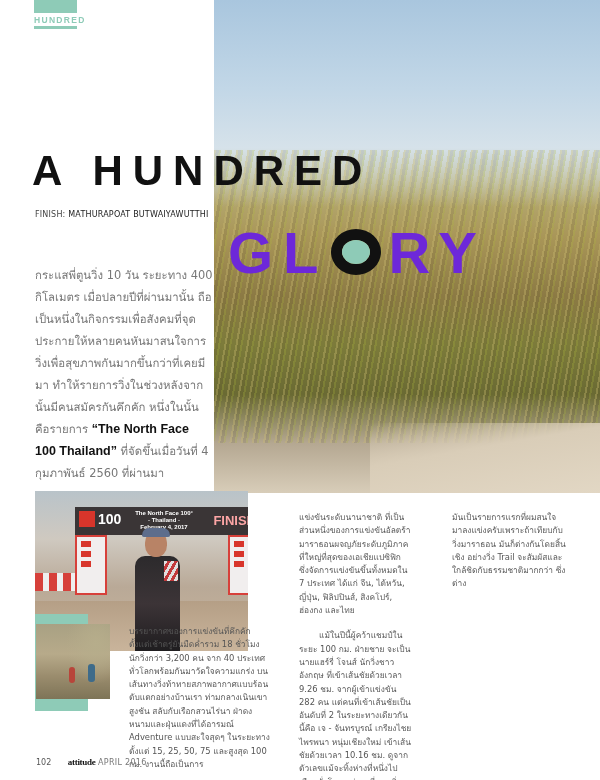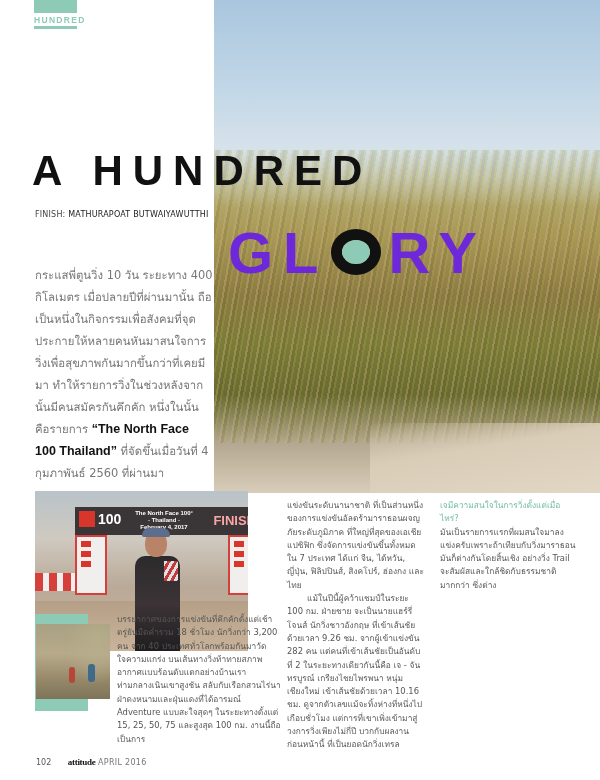--- a/index.html
+++ b/index.html
@@ -68,21 +68,21 @@
   
   .mint-block { position: absolute; left: 35px; top: 614px; width: 53px; height: 97px; background: #8ecbb7; }
   .trail-photo { position: absolute; left: 36px; top: 624px; width: 74px; height: 75px;
     background: radial-gradient(ellipse 30px 40px at 60px 20px, #b6ad8b 0%, rgba(0,0,0,0) 100%),
                 linear-gradient(180deg, #a8a183 0%, #b7aa8a 40%, #9a8c6d 70%, #7e7457 100%); }
   .trail-photo .r1 { position: absolute; left: 33px; top: 43px; width: 6px; height: 16px; background: #b8453a; border-radius: 3px; }
   .trail-photo .r2 { position: absolute; left: 52px; top: 40px; width: 7px; height: 18px; background: #3e6b8a; border-radius: 3px; }
 
   
   .col { position: absolute; font-size: 8.4px; line-height: 13.3px; color: #555; }
-  .col p { margin: 0; }
+  .col p { margin: 12px; }
   .col .indent { text-indent: 20px; }
   .col .q { color: #6fbba4; }
   .col1 { left: 117px; top: 613px; width: 165px; }
   .col2 { left: 287px; top: 499px; width: 137px; }
   .col3 { left: 440px; top: 499px; width: 138px; }
 
   
   .footer { position: absolute; left: 36px; top: 757px; font-size: 8px; color: #555; white-space: nowrap; }
   .footer .page-num { margin-right: 14px; }
   .footer .mag { font-family: Liberation Serif, serif; font-weight: 700; color: #111; font-size: 9px; letter-spacing: -0.3px; }
@@ -152,21 +152,20 @@
 </div>
 
 <div class="col col1">
   <p>บรรยากาศของการแข่งขันที่คึกคักตั้งแต่เช้าตรู่ยันมืดค่ำรวม 18 ชั่วโมง นักวิ่งกว่า 3,200 คน จาก 40 ประเทศทั่วโลกพร้อมกันมาวัดใจความแกร่ง บนเส้นทางวิ่งท้าทายสภาพอากาศแบบร้อนตับแตกอย่างบ้านเรา ท่ามกลางเนินเขาสูงชัน สลับกับเรือกสวนไร่นา ฝ่าดงหนามและฝุ่นแดงที่ได้อารมณ์ Adventure แบบสะใจสุดๆ ในระยะทางตั้งแต่ 15, 25, 50, 75 และสูงสุด 100 กม. งานนี้ถือเป็นการ</p>
 </div>
 <div class="col col2">
   <p>แข่งขันระดับนานาชาติ ที่เป็นส่วนหนึ่งของการแข่งขันอัลตร้ามาราธอนผจญภัยระดับภูมิภาค ที่ใหญ่ที่สุดของเอเชียแปซิฟิก ซึ่งจัดการแข่งขันขึ้นทั้งหมดใน 7 ประเทศ ได้แก่ จีน, ไต้หวัน, ญี่ปุ่น, ฟิลิปปินส์, สิงคโปร์, ฮ่องกง และไทย</p>
   <p class="indent">แม้ในปีนี้ผู้คว้าแชมป์ในระยะ 100 กม. ฝ่ายชาย จะเป็นนายแฮร์รี่ โจนส์ นักวิ่งชาวอังกฤษ ที่เข้าเส้นชัยด้วยเวลา 9.26 ชม. จากผู้เข้าแข่งขัน 282 คน แต่คนที่เข้าเส้นชัยเป็นอันดับที่ 2 ในระยะทางเดียวกันนี้คือ เจ - จันทรบูรณ์ เกรียงไชยไพรพนา หนุ่มเชียงใหม่ เข้าเส้นชัยด้วยเวลา 10.16 ชม. ดูจากตัวเลขแม้จะทิ้งห่างที่หนึ่งไปเกือบชั่วโมง แต่การที่เขาเพิ่งเข้ามาสู่วงการวิ่งเพียงไม่กี่ปี บวกกับผลงานก่อนหน้านี้ ที่เป็นยอดนักวิ่งเทรล</p>
 </div>
 <div class="col col3">
-  <p class="q">เจมีความสนใจในการวิ่งตั้งแต่เมื่อไหร่?</p>
   <p>มันเป็นรายการแรกที่ผมสนใจมาลงแข่งครับเพราะถ้าเทียบกับวิ่งมาราธอน มันก็ต่างกันโดยสิ้นเชิง อย่างวิ่ง Trail จะสัมผัสและใกล้ชิดกับธรรมชาติมากกว่า ซึ่งต่าง</p>
 </div>
 
 <div class="footer">
   <span class="page-num">102</span>
   <span class="mag">attitude</span>
   <span class="issue">APRIL 2016</span>
 </div>
 
 </body></html>

